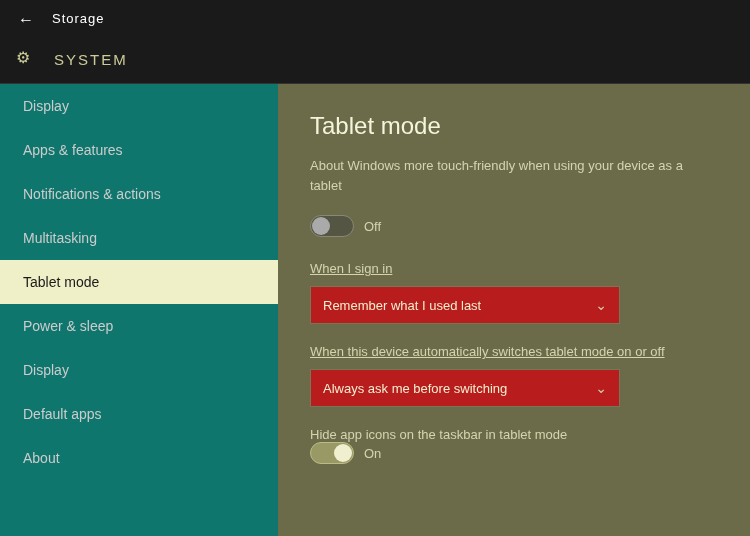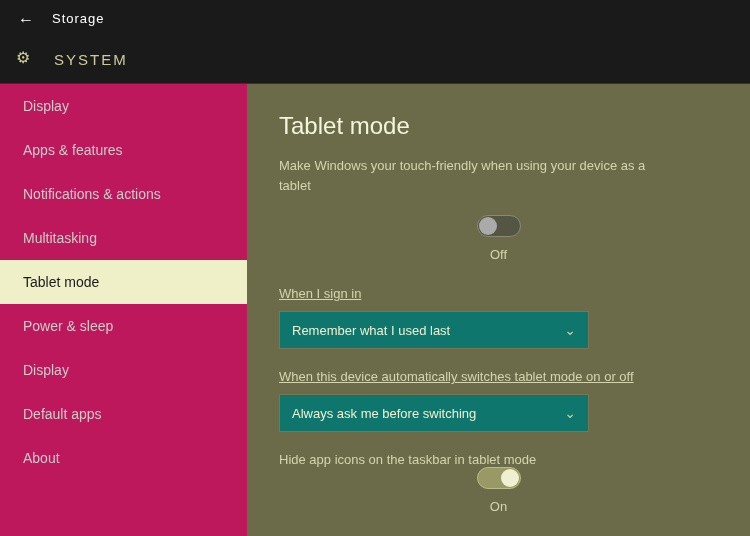--- a/index.html
+++ b/index.html
@@ -61,22 +61,22 @@
     }
 
     
     .main-layout {
       display: flex;
       height: calc(536px - 36px - 48px);
     }
 
     
     .sidebar {
-      width: 247px;
-      background: #be185d;
+      width: 278px;
+      background: #0f766e;
       overflow-y: auto;
       flex-shrink: 0;
     }
     .sidebar-item {
       padding: 14px 20px;
       color: #cccccc;
       font-size: 14px;
       cursor: pointer;
       border-left: 3px solid transparent;
     }
@@ -108,21 +108,20 @@
       margin-bottom: 20px;
       max-width: 400px;
     }
 
     
     .toggle-row {
       display: flex;
       align-items: center;
       gap: 10px;
       margin-bottom: 24px;
-      flex-direction: column;
     }
     .toggle {
       width: 44px;
       height: 22px;
       border-radius: 11px;
       position: relative;
       cursor: pointer;
     }
     .toggle.off {
       background: #555544;
@@ -157,21 +156,21 @@
       color: #d4d4b0;
       font-size: 13px;
       margin-bottom: 10px;
       text-decoration: underline;
     }
 
     
     .dropdown {
       width: 310px;
       height: 38px;
-      background: #0f766e;
+      background: #b91c1c;
       border: 1px solid #777755;
       color: #f0f0d0;
       font-size: 13px;
       padding: 0 12px;
       display: flex;
       align-items: center;
       justify-content: space-between;
       cursor: pointer;
       margin-bottom: 20px;
     }
@@ -231,21 +230,21 @@
     <div class="sidebar-item">
       <span>Default apps</span>
     </div>
     <div class="sidebar-item">
       <span>About</span>
     </div>
   </nav>
 
   <main class="content">
     <h1 class="page-title">Tablet mode</h1>
-    <p class="description">Make Windows your touch-friendly when using your device as a tablet</p>
+    <p class="description">About Windows more touch-friendly when using your device as a tablet</p>
 
     <div class="toggle-row">
       <div class="toggle off">
         <div class="toggle-thumb"></div>
       </div>
       <span class="toggle-label">Off</span>
     </div>
 
     <div class="section-gap">
       <p class="section-label">When I sign in</p>

